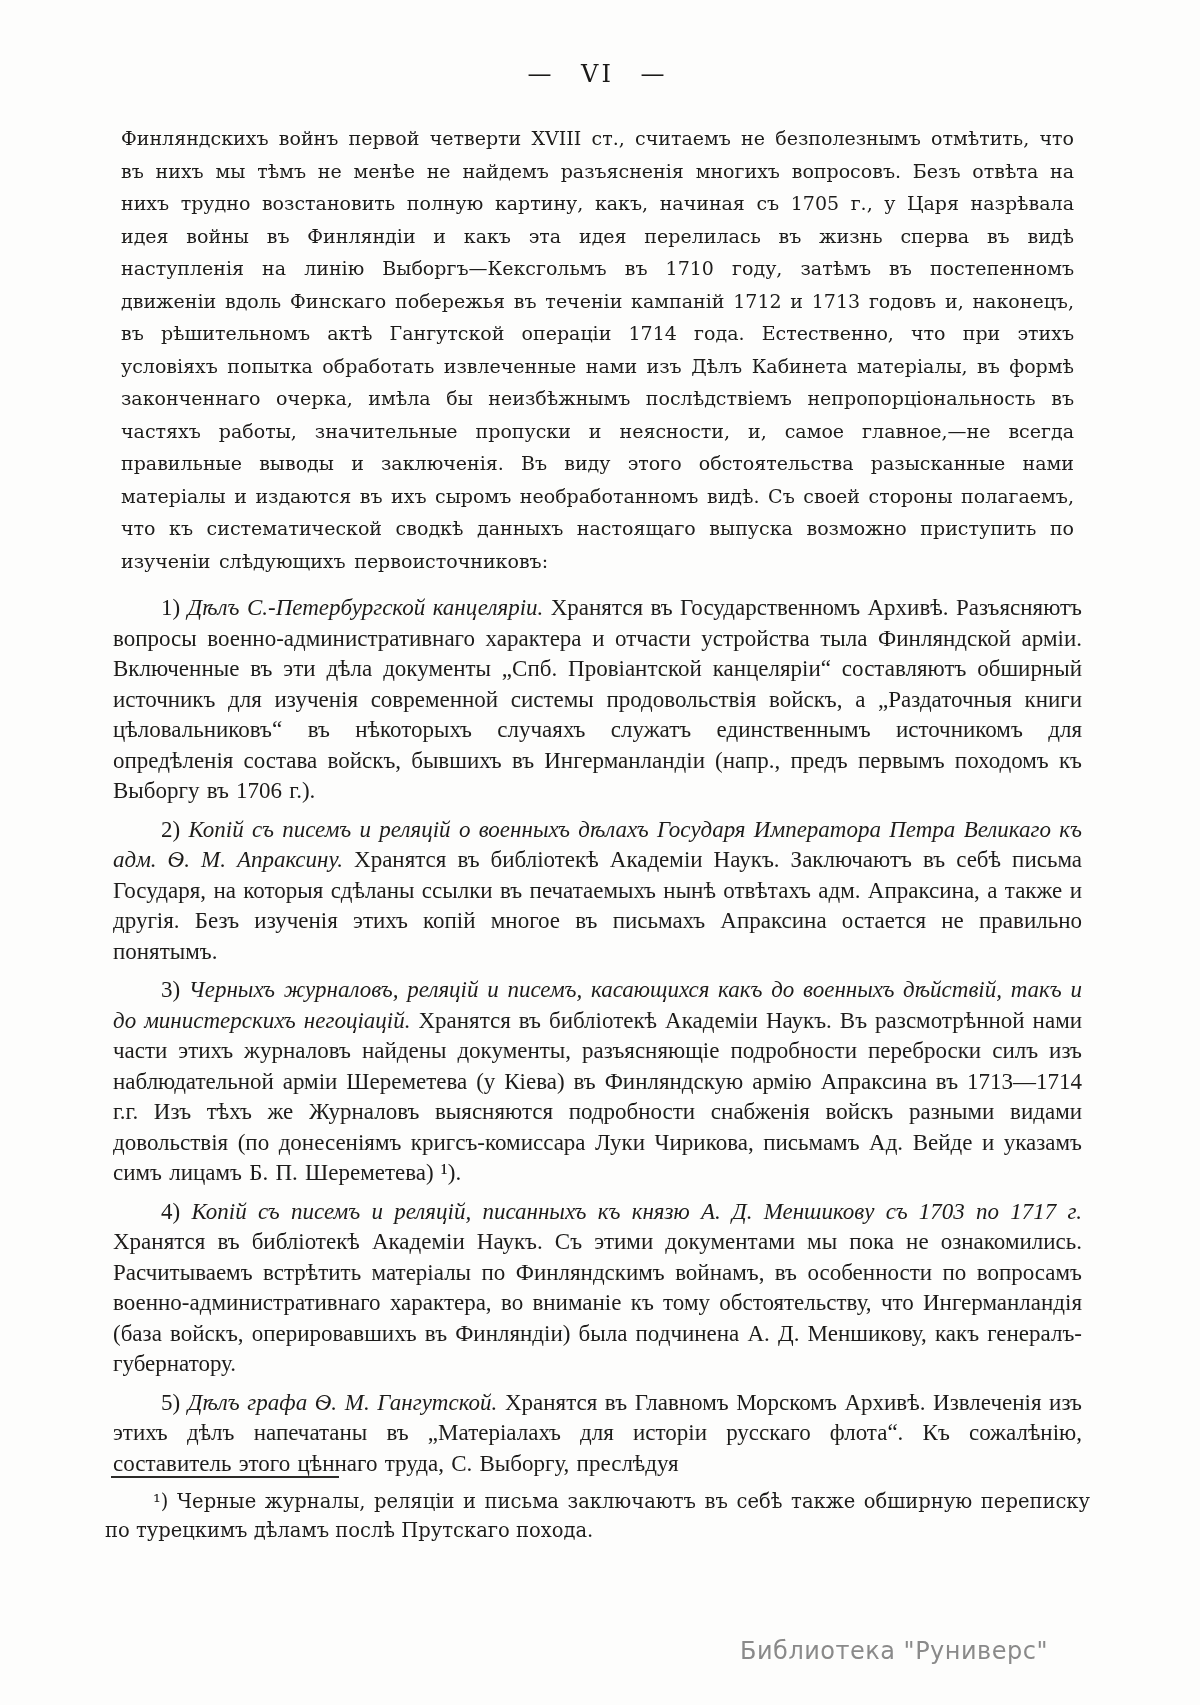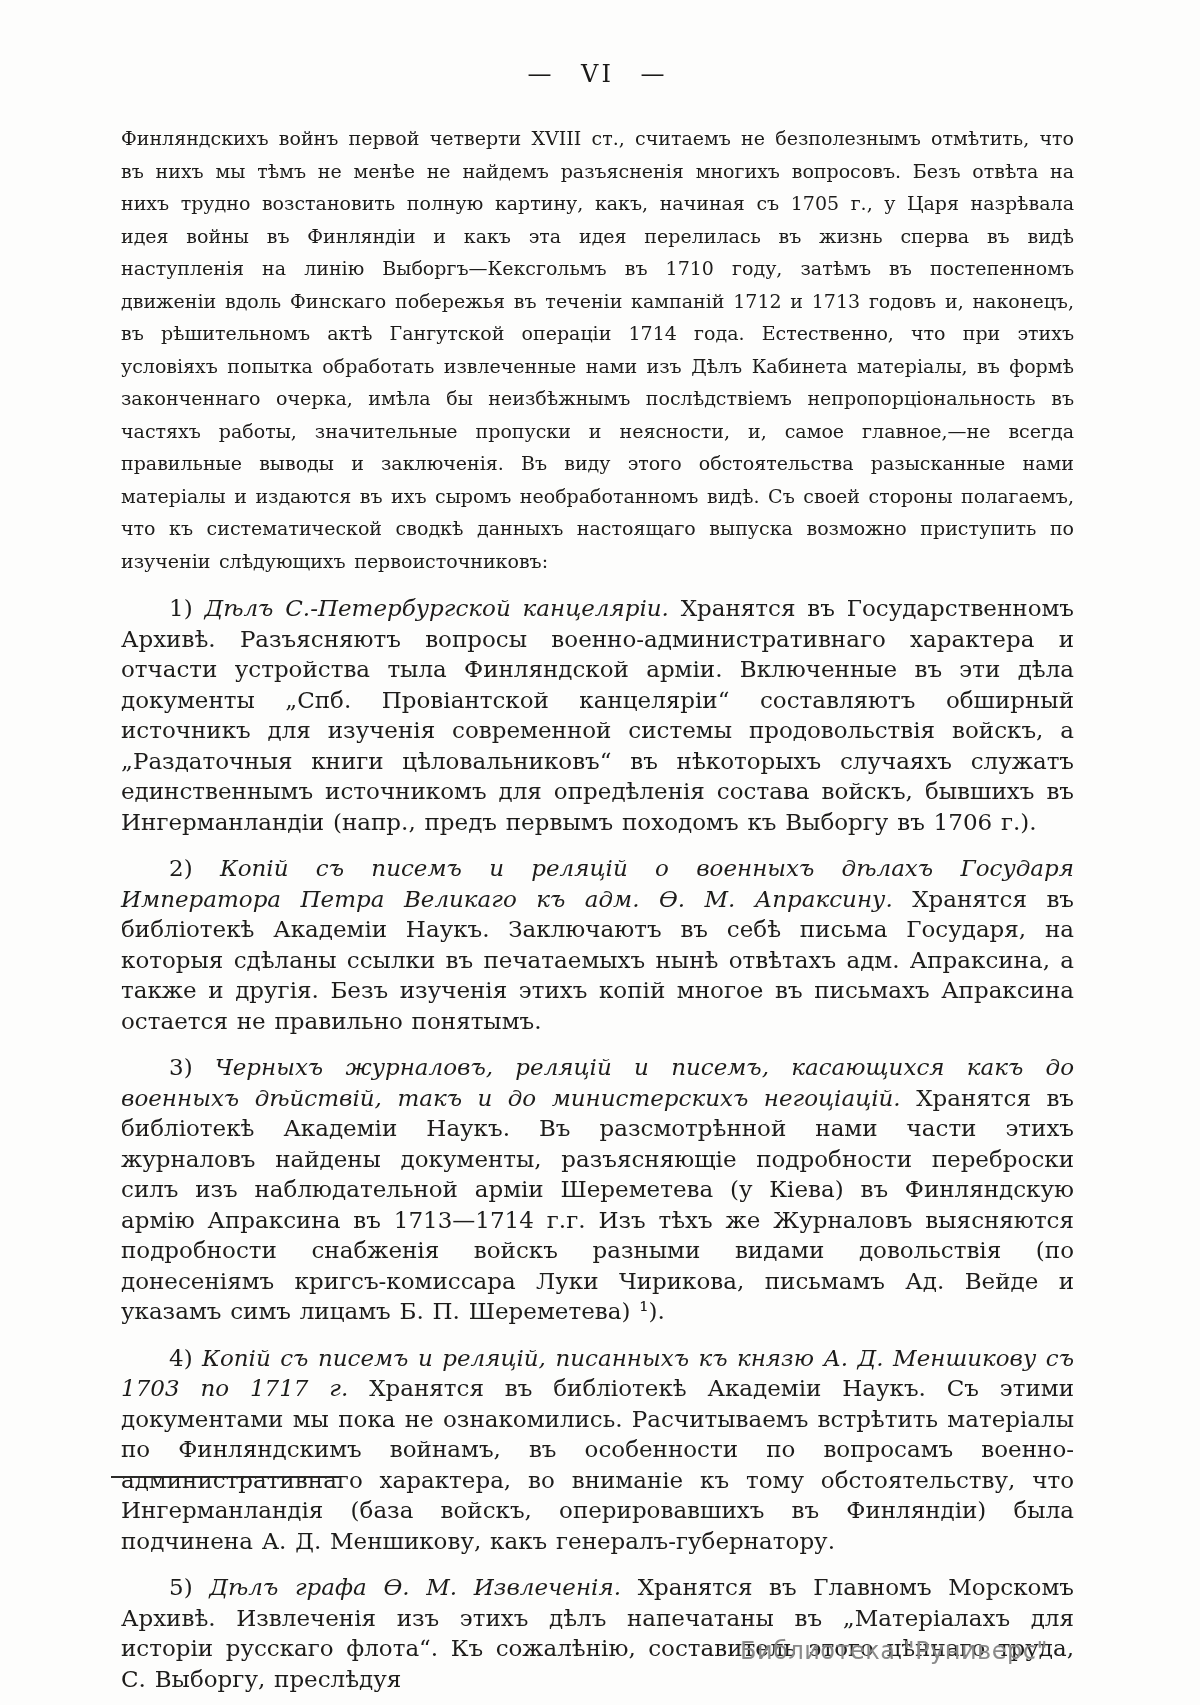--- a/index.html
+++ b/index.html
@@ -23,25 +23,26 @@
     position:absolute;top:106px;left:105px;width:985px;
     text-align:justify;
   }
   .para-intro{
     margin:16px;
     font-size:19px;
     line-height:32.5px;
     word-spacing:2.5px;
   }
   .para-item{
-    margin:16px;
+    margin:8px;
     font-size:23px;
     line-height:30.5px;
     text-indent:48px;
     word-spacing:1.5px;
+    font-family:Liberation Serif, serif;
   }
   .item-title{font-style:italic;}
   .footnote{
     position:absolute;left:105px;top:1476px;width:985px;
   }
   .fn-rule{
     width:228px;height:0;
     border-top:2px solid #2b2a28;
     margin:0 0 10px 6px;
   }
@@ -72,23 +73,24 @@
     <p class="para-intro">Финляндскихъ войнъ первой четверти XVIII ст., считаемъ не безполезнымъ отмѣтить, что въ нихъ мы тѣмъ не менѣе не найдемъ разъясненія многихъ вопросовъ. Безъ отвѣта на нихъ трудно возстановить полную картину, какъ, начиная съ 1705 г., у Царя назрѣвала идея войны въ Финляндіи и какъ эта идея перелилась въ жизнь сперва въ видѣ наступленія на линію Выборгъ—Кексгольмъ въ 1710 году, затѣмъ въ постепенномъ движеніи вдоль Финскаго побережья въ теченіи кампаній 1712 и 1713 годовъ и, наконецъ, въ рѣшительномъ актѣ Гангутской операціи 1714 года. Естественно, что при этихъ условіяхъ попытка обработать извлеченные нами изъ Дѣлъ Кабинета матеріалы, въ формѣ законченнаго очерка, имѣла бы неизбѣжнымъ послѣдствіемъ непропорціональность въ частяхъ работы, значительные пропуски и неясности, и, самое главное,—не всегда правильные выводы и заключенія. Въ виду этого обстоятельства разысканные нами матеріалы и издаются въ ихъ сыромъ необработанномъ видѣ. Съ своей стороны полагаемъ, что къ систематической сводкѣ данныхъ настоящаго выпуска возможно приступить по изученіи слѣдующихъ первоисточниковъ:</p>
 
     <p class="para-item"><span>1) </span><span class="item-title">Дѣлъ С.-Петербургской канцеляріи.</span><span> Хранятся въ Государственномъ Архивѣ. Разъясняютъ вопросы военно-административнаго характера и отчасти устройства тыла Финляндской арміи. Включенные въ эти дѣла документы „Спб. Провіантской канцеляріи“ составляютъ обширный источникъ для изученія современной системы продовольствія войскъ, а „Раздаточныя книги цѣловальниковъ“ въ нѣкоторыхъ случаяхъ служатъ единственнымъ источникомъ для опредѣленія состава войскъ, бывшихъ въ Ингерманландіи (напр., предъ первымъ походомъ къ Выборгу въ 1706 г.).</span></p>
 
     <p class="para-item"><span>2) </span><span class="item-title">Копій съ писемъ и реляцій о военныхъ дѣлахъ Государя Императора Петра Великаго къ адм. Ѳ. М. Апраксину.</span><span> Хранятся въ библіотекѣ Академіи Наукъ. Заключаютъ въ себѣ письма Государя, на которыя сдѣланы ссылки въ печатаемыхъ нынѣ отвѣтахъ адм. Апраксина, а также и другія. Безъ изученія этихъ копій многое въ письмахъ Апраксина остается не правильно понятымъ.</span></p>
 
     <p class="para-item"><span>3) </span><span class="item-title">Черныхъ журналовъ, реляцій и писемъ, касающихся какъ до военныхъ дѣйствій, такъ и до министерскихъ негоціацій.</span><span> Хранятся въ библіотекѣ Академіи Наукъ. Въ разсмотрѣнной нами части этихъ журналовъ найдены документы, разъясняющіе подробности переброски силъ изъ наблюдательной арміи Шереметева (у Кіева) въ Финляндскую армію Апраксина въ 1713—1714 г.г. Изъ тѣхъ же Журналовъ выясняются подробности снабженія войскъ разными видами довольствія (по донесеніямъ кригсъ-комиссара Луки Чирикова, письмамъ Ад. Вейде и указамъ симъ лицамъ Б. П. Шереметева) ¹).</span></p>
 
     <p class="para-item"><span>4) </span><span class="item-title">Копій съ писемъ и реляцій, писанныхъ къ князю А. Д. Меншикову съ 1703 по 1717 г.</span><span> Хранятся въ библіотекѣ Академіи Наукъ. Съ этими документами мы пока не ознакомились. Расчитываемъ встрѣтить матеріалы по Финляндскимъ войнамъ, въ особенности по вопросамъ военно-административнаго характера, во вниманіе къ тому обстоятельству, что Ингерманландія (база войскъ, оперировавшихъ въ Финляндіи) была подчинена А. Д. Меншикову, какъ генералъ-губернатору.</span></p>
 
-    <p class="para-item"><span>5) </span><span class="item-title">Дѣлъ графа Ѳ. М. Извлеченія.</span><span> Хранятся въ Главномъ Морскомъ Архивѣ. Извлеченія изъ этихъ дѣлъ напечатаны въ „Матеріалахъ для исторіи русскаго флота“. Къ сожалѣнію, составитель этого цѣннаго труда, С. Выборгу, преслѣдуя</span></p>
+    <p class="para-item"><span>5) </span><span class="item-title">Дѣлъ графа Ѳ. М. Гангутской.</span><span> Хранятся въ Главномъ Морскомъ Архивѣ. Извлеченія изъ этихъ дѣлъ напечатаны въ „Матеріалахъ для исторіи русскаго флота“. Къ сожалѣнію, составитель этого цѣннаго труда, С. Выборгу, преслѣдуя</span></p>
 
   </div>
 
   <div class="footnote">
     <div class="fn-rule"></div>
+    <p class="fn-text"><span>¹) </span><span>Черные журналы, реляціи и письма заключаютъ въ себѣ также обширную переписку по турецкимъ дѣламъ послѣ Прутскаго похода.</span></p>
   </div>
 
   <div class="watermark">Библиотека "Руниверс"</div>
 
 </div>
 
 </body></html>

